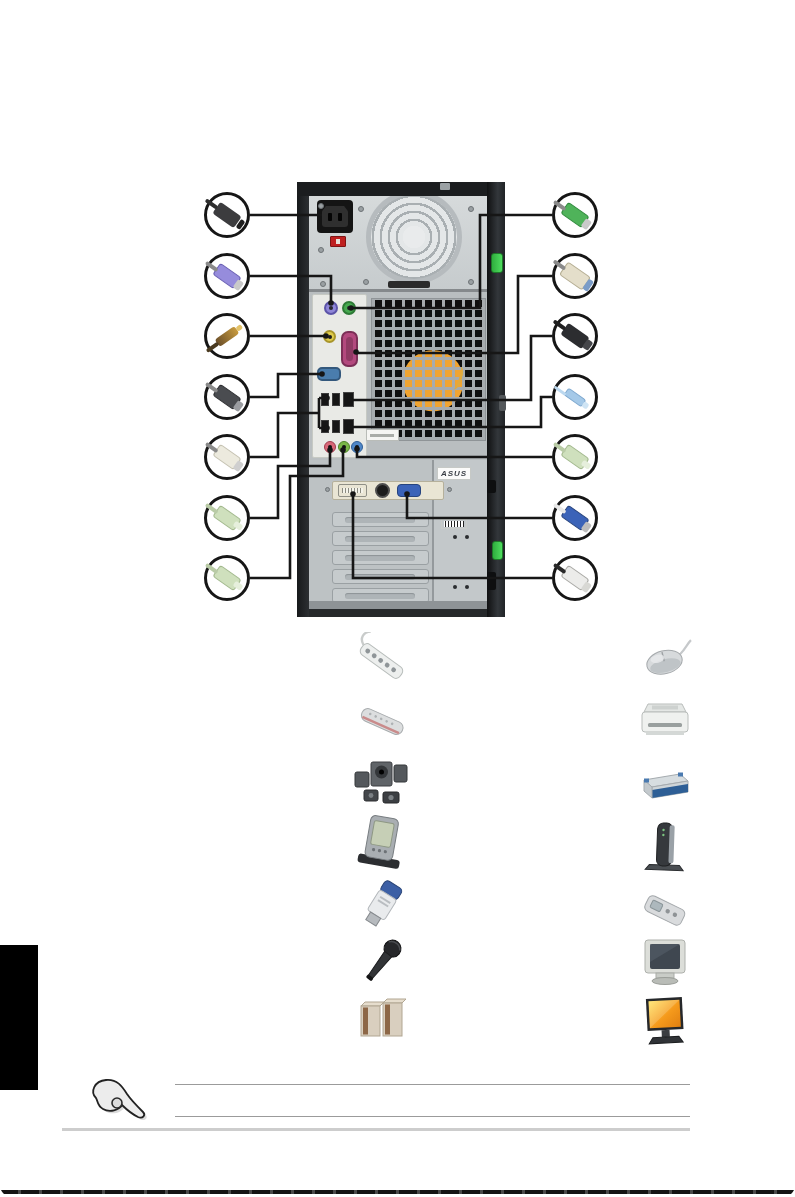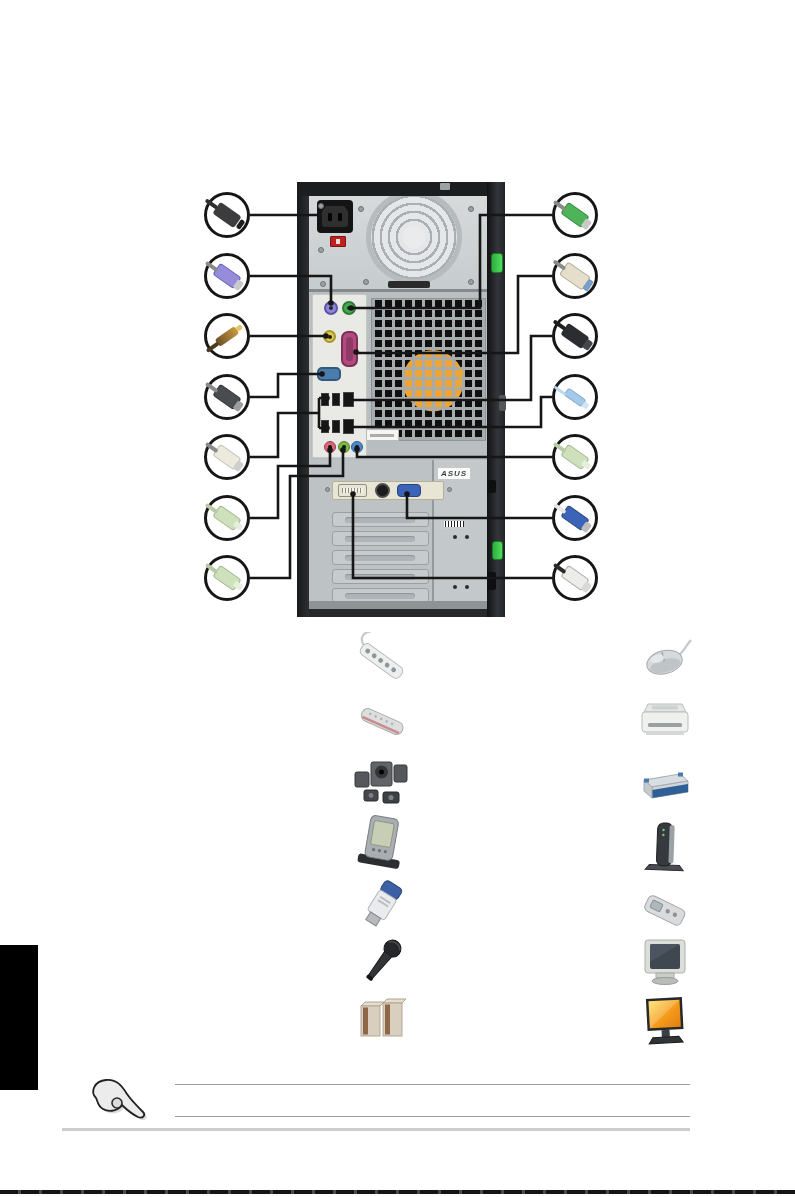--- a/index.html
+++ b/index.html
@@ -1,17 +1,17 @@
 <!DOCTYPE html>
 <html><head>
 <meta charset="utf-8">
 <style>
   * { box-sizing: border-box; margin: 0; padding: 0; }
   html,body { width:795px; height:1197px; background:#fff; font-family:"Liberation Sans", sans-serif; }
-  #screen { position:relative; width:795px; height:1197px; background:#fff; overflow:hidden; }
+  #screen { position:relative; width:795px; height:1197px; background:#fff; overflow:hidden;border-radius:12px; }
   .abs { position:absolute; }
 
   
   #case-frame { left:297px; top:182px; width:208px; height:435px; background:#24272a; }
   #top-band   { left:297px; top:182px; width:208px; height:14px; background:#1b1d1f; }
   #top-notch  { left:440px; top:183px; width:10px; height:7px; background:#9ba1a4; border-radius:1px; }
   #left-edge  { left:297px; top:196px; width:12px; height:421px; background:linear-gradient(90deg,#17191b,#2c2f32); }
   #right-edge { left:487px; top:182px; width:18px; height:435px; background:linear-gradient(90deg,#101112,#33373b 60%,#202326); }
   .green-clip { background:linear-gradient(90deg,#2fae3e,#4fdd5f); border-radius:3px; border:1px solid #1d7a28; }
   .edge-bump  { background:#0e0f10; border-radius:2px; }

